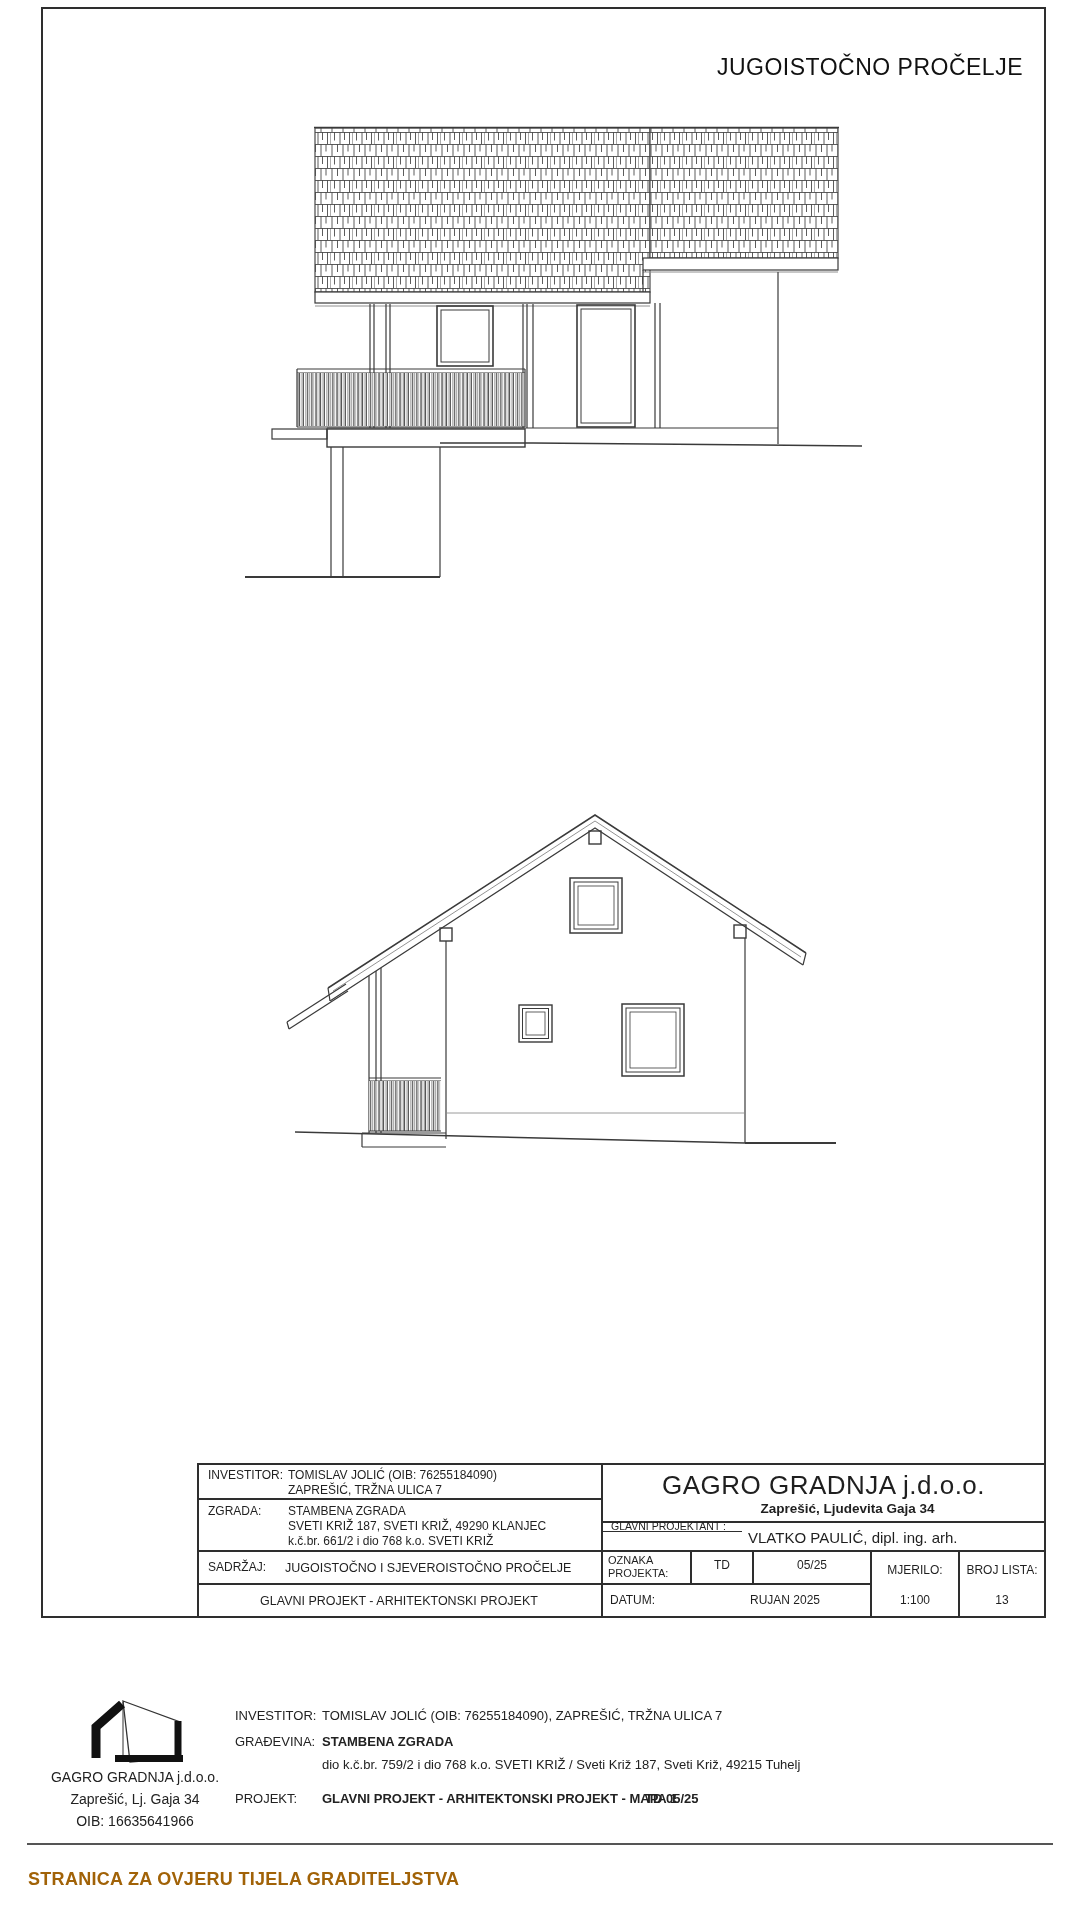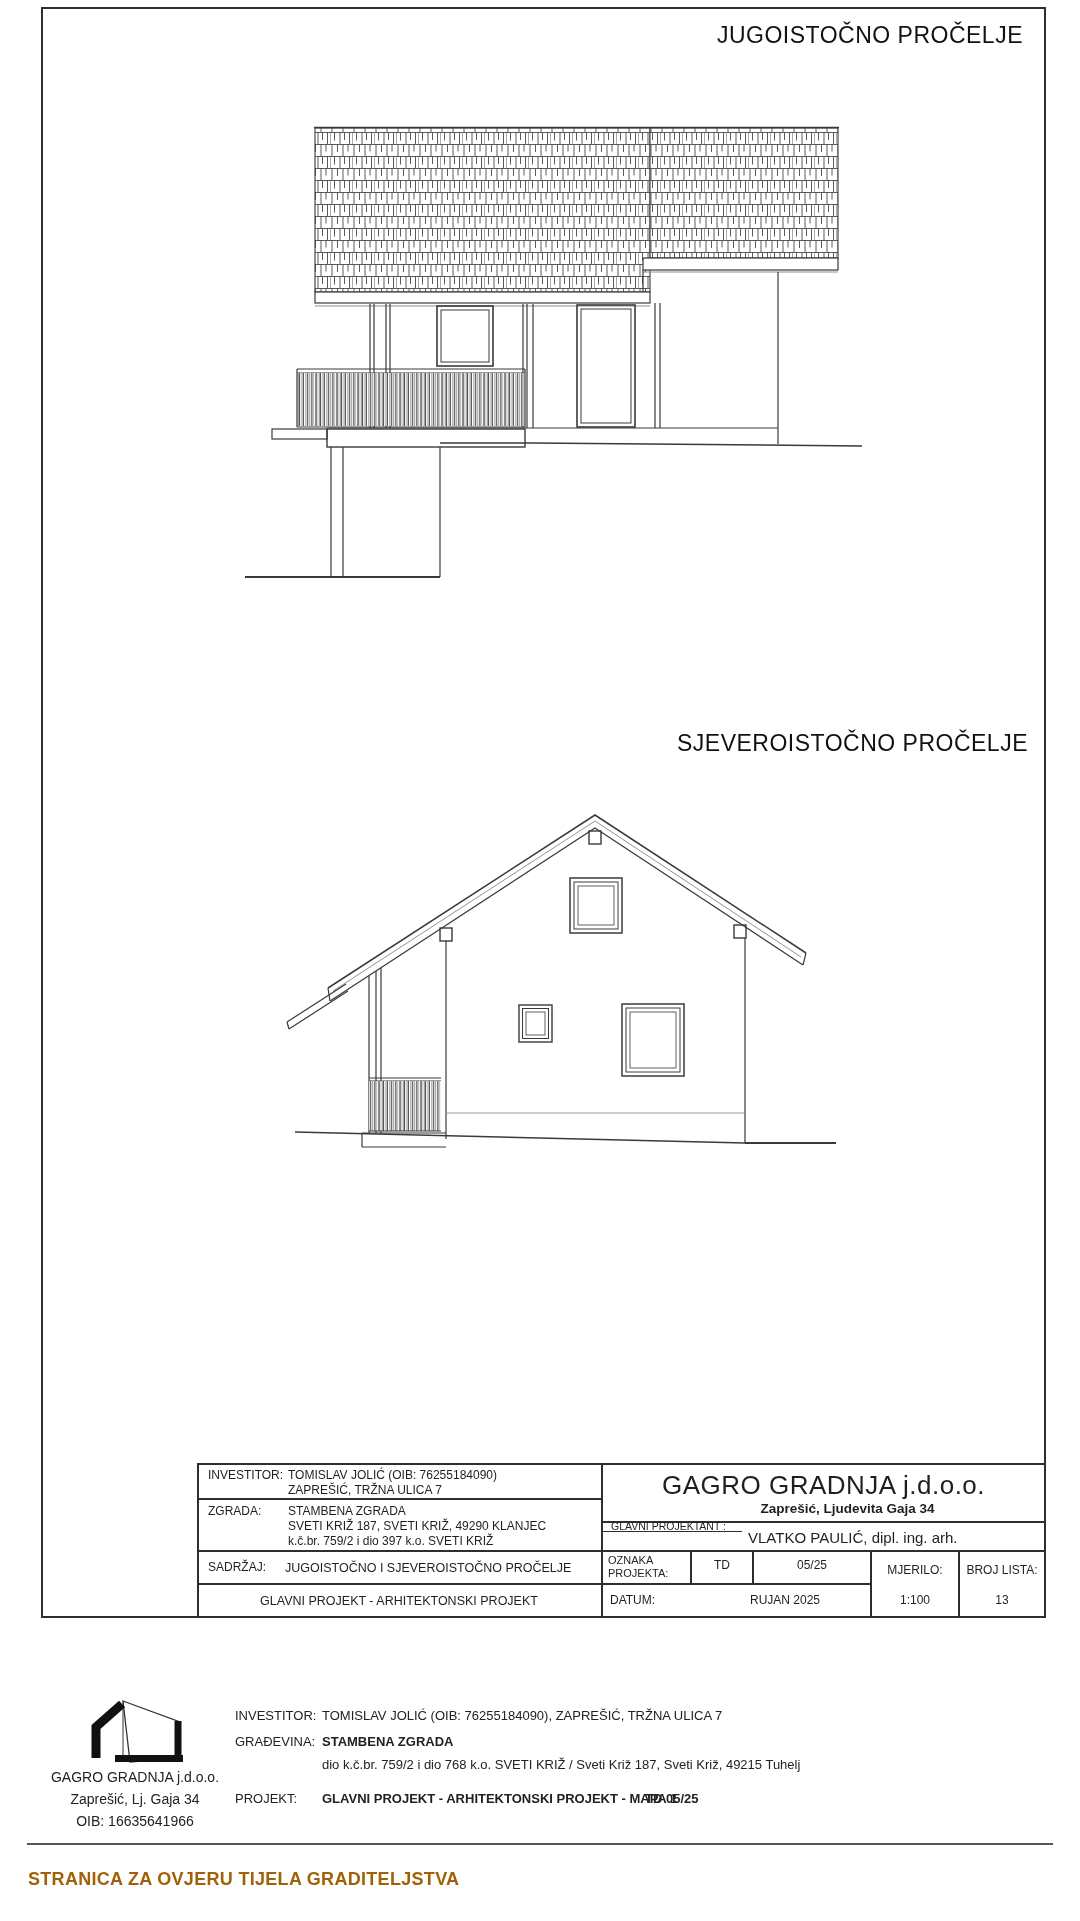--- a/index.html
+++ b/index.html
@@ -1,19 +1,19 @@
 <!DOCTYPE html>
 <html><head>
 <meta charset="utf-8">
 <style>
   html,body{margin:0;padding:0;background:#fff;}
   .page{position:relative;width:1080px;height:1921px;background:#ffffff;overflow:hidden;
         font-family:"Liberation Sans",sans-serif;color:#1a1a1a;}
   .abs{position:absolute;}
-  .elev-title{font-size:23px;letter-spacing:.5px;color:#111;white-space:nowrap;}
+  .elev-title{font-size:23px;letter-spacing:.5px;color:#111;white-space:nowrap;margin-top:32px;}
   .watermark{font-size:84px;color:#f0f0f0;letter-spacing:3px;white-space:nowrap;z-index:0;}
   svg.draw{position:absolute;left:0;top:0;z-index:1;}
   .frame{border:2px solid #2e2e2e;z-index:2;}
   .tline{background:#2e2e2e;z-index:3;}
   .ttext{z-index:4;font-size:12px;white-space:nowrap;color:#1f1f1f;}
   .ttext.small{font-size:11px;}
   .ttext.big{font-size:26px;letter-spacing:.5px;}
   .ttext.med{font-size:15px;}
   .ttext.bold{font-weight:bold;padding-left:24px;}
   .center{text-align:center;}
@@ -150,21 +150,20 @@
       <line x1="447" y1="1113" x2="744" y2="1113" stroke="#9a9a9a" stroke-width="1"></line>
 
       <polyline points="295,1132 745,1143" stroke-width="1.5"></polyline>
       <line x1="745" y1="1143" x2="836" y2="1143" stroke-width="2.2"></line>
     </g>
   </svg>
 
   <div class="abs frame" style="left:41px;top:7px;width:1001px;height:1607px;"></div>
 
   <div class="abs elev-title" style="top:22px;right:57px;z-index:4;">JUGOISTOČNO PROČELJE</div>
-  <div class="abs elev-title" style="top:730px;right:52px;z-index:4;">SJEVEROISTOČNO PROČELJE</div>
 
   <div>
 
     <div class="abs tline" style="left:197px;top:1463px;width:849px;height:2px;"></div>
     <div class="abs tline" style="left:197px;top:1498px;width:404px;height:2px;"></div>
     <div class="abs tline" style="left:601px;top:1521px;width:445px;height:2px;"></div>
     <div class="abs tline" style="left:197px;top:1550px;width:849px;height:2px;"></div>
     <div class="abs tline" style="left:197px;top:1583px;width:673px;height:2px;"></div>
     <div class="abs tline" style="left:197px;top:1616px;width:849px;height:2px;"></div>
 
@@ -178,21 +177,21 @@
 
     <div class="abs tline" style="left:601px;top:1531px;width:141px;height:1px;"></div>
 
     <div class="abs ttext" style="left:208px;top:1468px;">INVESTITOR:</div>
     <div class="abs ttext" style="left:288px;top:1468px;">TOMISLAV JOLIĆ (OIB: 76255184090)</div>
     <div class="abs ttext" style="left:288px;top:1483px;">ZAPREŠIĆ, TRŽNA ULICA 7</div>
 
     <div class="abs ttext" style="left:208px;top:1504px;text-align:right;">ZGRADA:</div>
     <div class="abs ttext" style="left:288px;top:1504px;">STAMBENA ZGRADA</div>
     <div class="abs ttext" style="left:288px;top:1519px;">SVETI KRIŽ 187, SVETI KRIŽ, 49290 KLANJEC</div>
-    <div class="abs ttext" style="left:288px;top:1534px;">k.č.br. 759/2 i dio 397  k.o. SVETI KRIŽ</div>
+    <div class="abs ttext" style="left:288px;top:1534px;">k.č.br. 661/2 i dio 768  k.o. SVETI KRIŽ</div>
 
     <div class="abs ttext" style="left:208px;top:1560px;">SADRŽAJ:</div>
     <div class="abs ttext" style="left:285px;top:1561px;font-size:12.5px;">JUGOISTOČNO I SJEVEROISTOČNO PROČELJE</div>
 
     <div class="abs ttext center" style="left:197px;top:1594px;width:404px;font-size:12.5px;">GLAVNI PROJEKT - ARHITEKTONSKI PROJEKT</div>
 
     <div class="abs ttext big center" style="left:601px;top:1470px;width:445px;">GAGRO GRADNJA j.d.o.o.</div>
     <div class="abs ttext bold center" style="left:601px;top:1501px;width:445px;font-size:13.5px;">Zaprešić, Ljudevita Gaja 34</div>
 
     <div class="abs ttext small" style="left:611px;top:1520px;font-size:10.5px;">GLAVNI PROJEKTANT :</div>

